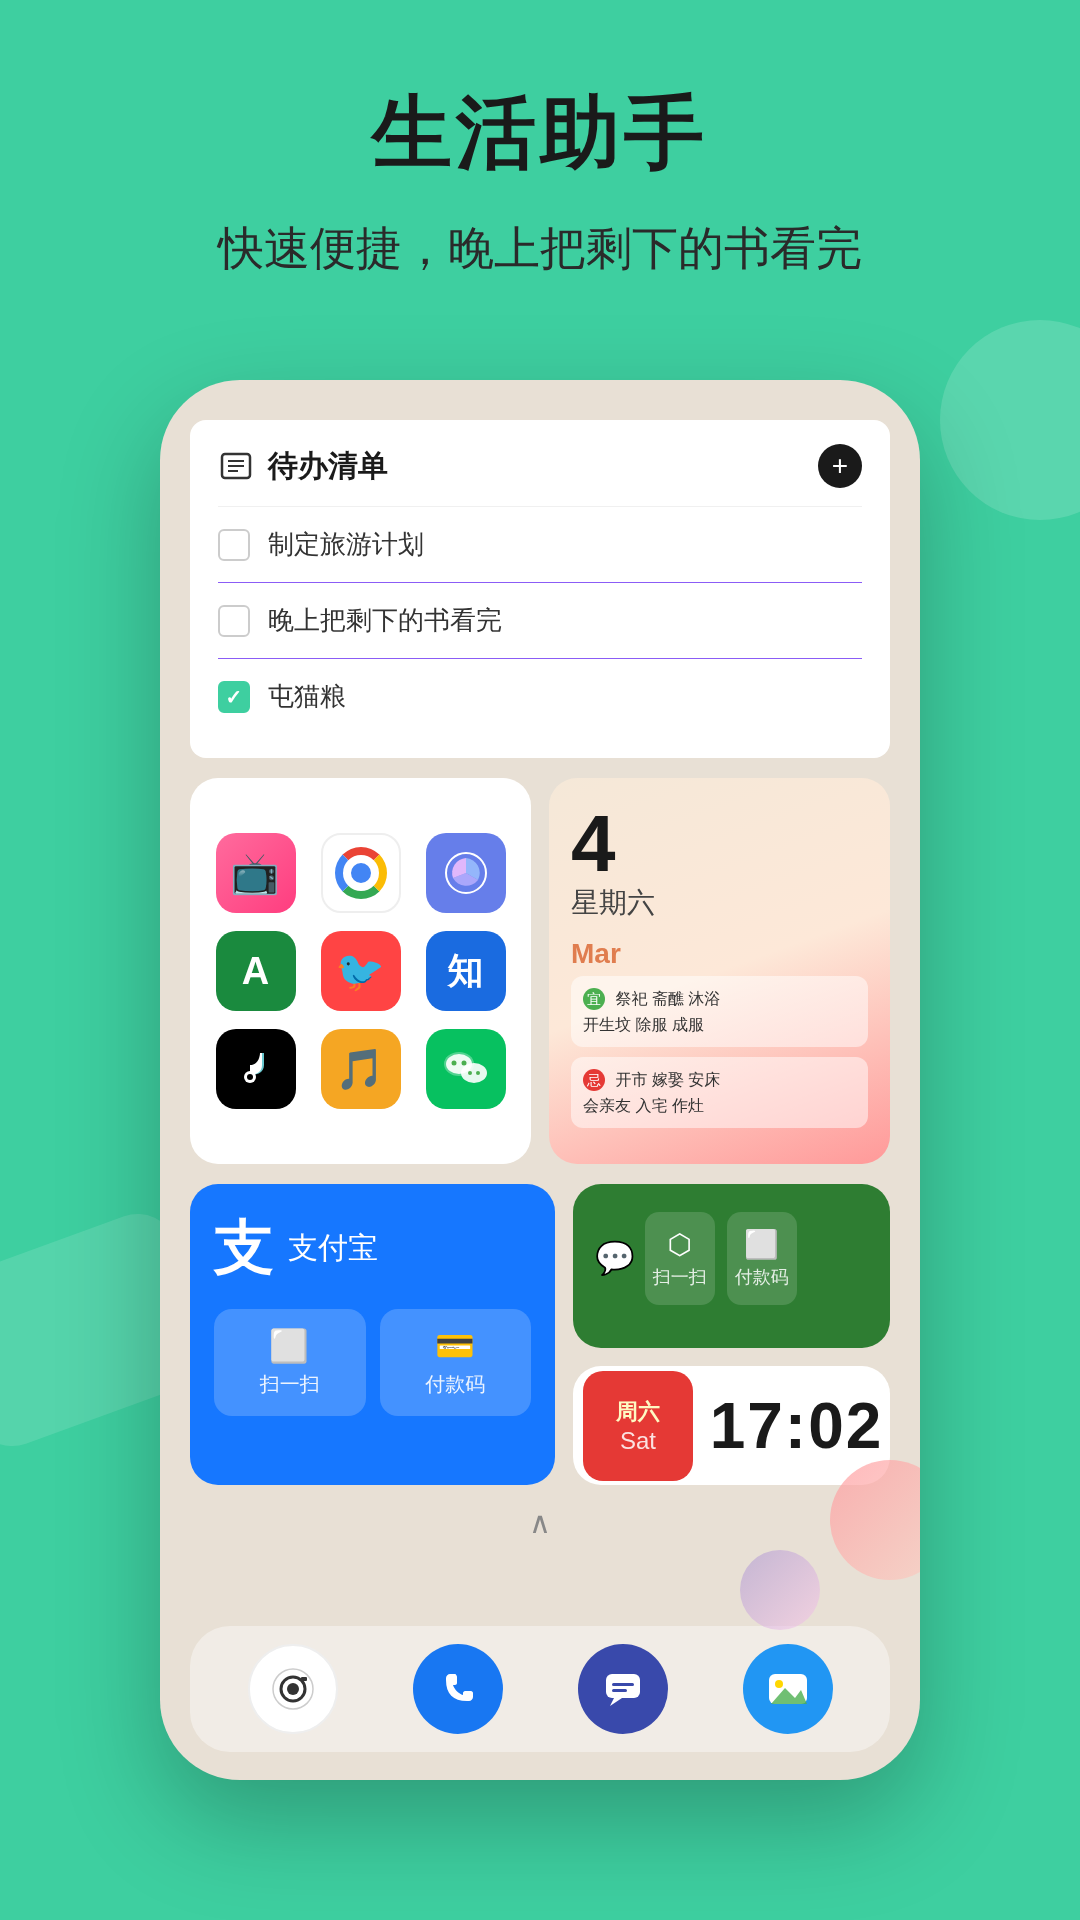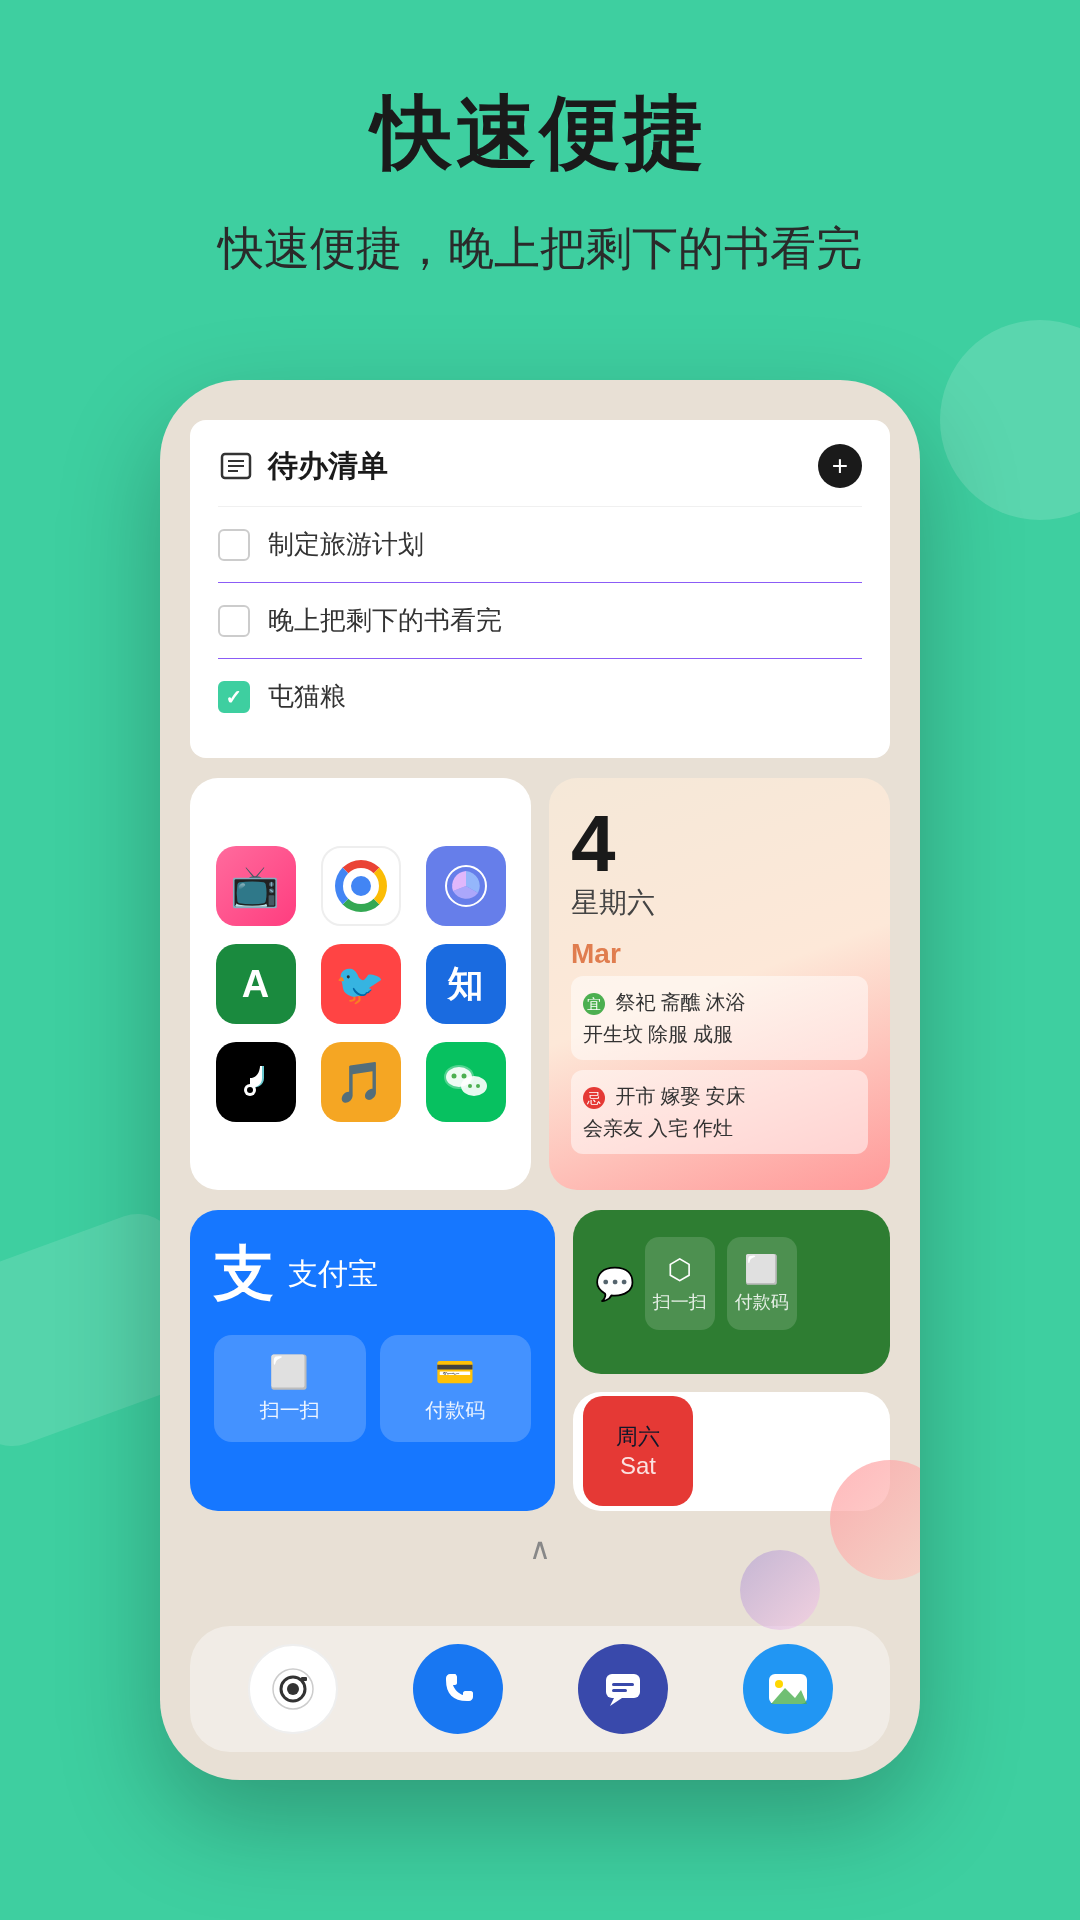--- a/index.html
+++ b/index.html
@@ -223,24 +223,23 @@
       border-radius: 50%;
       font-size: 14px;
       text-align: center;
       line-height: 22px;
       color: #fff;
       margin-right: 6px;
     }
     .cal-badge.good { background: #4CAF50; }
     .cal-badge.bad { background: #e53935; }
     .cal-items-text {
-      font-size: 20px;
+      font-size: 16px;
       color: #333;
       line-height: 1.6;
-      font-family: Liberation Serif, serif;
     }
 
     
     .bottom-row {
       display: flex;
       gap: 18px;
       margin-bottom: 20px;
     }
 
     
@@ -347,22 +346,22 @@
       display: flex;
       flex-direction: column;
       align-items: center;
       justify-content: center;
       border-radius: 20px;
       margin: 10px;
       flex-shrink: 0;
     }
     .clock-badge-day {
       font-size: 22px;
-      color: #0f172a;
-      font-weight: 400;
+      color: #fef9c3;
+      font-weight: 700;
     }
     .clock-badge-weekday {
       font-size: 24px;
       color: rgba(255,255,255,0.85);
     }
     .clock-time {
       font-size: 64px;
       font-weight: 700;
       color: #1a1a1a;
       letter-spacing: 2px;
@@ -452,21 +451,21 @@
       opacity: 0.5;
     }
   </style>
 </head>
 <body>
 
 <div class="bg-shape-top-right"></div>
 <div class="bg-shape-bottom-left"></div>
 
 <div class="header-section">
-  <h1 class="header-title">快速便捷</h1>
+  <h1 class="header-title">生活助手</h1>
   <p class="header-subtitle">快速便捷，晚上把剩下的书看完</p>
 </div>
 
 <div class="phone-mockup">
 
   <div class="todo-widget">
     <div class="todo-header">
       <div class="todo-header-left">
         <div class="todo-icon">
           <svg width="32" height="32" viewBox="0 0 32 32">
@@ -606,20 +605,21 @@
             </div>
           </div>
         </div>
       </div>
 
       <div class="clock-widget">
         <div class="clock-badge">
           <span class="clock-badge-day">周六</span>
           <span class="clock-badge-weekday">Sat</span>
         </div>
+        <span class="clock-time">17:02</span>
       </div>
     </div>
   </div>
 
   <div class="chevron-row">
     <span>∧</span>
   </div>
 
   <div class="dock">
     <div class="dock-icon camera">

